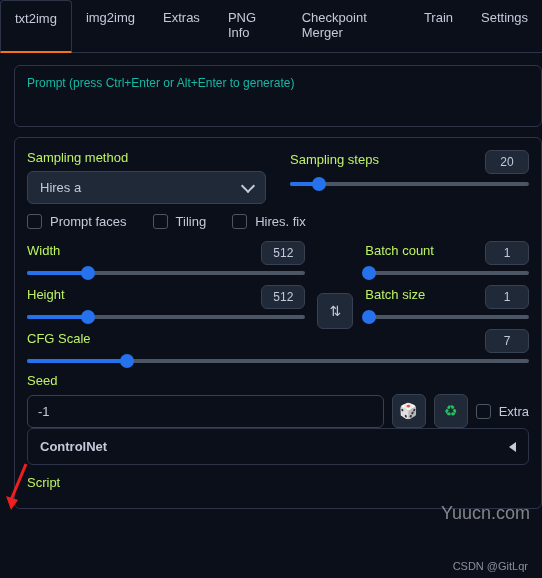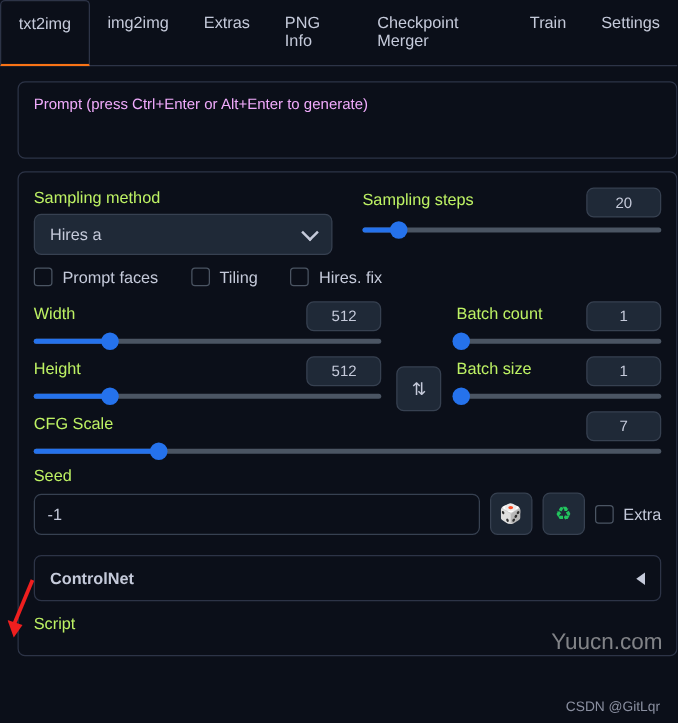--- a/index.html
+++ b/index.html
@@ -1,44 +1,44 @@
 <!DOCTYPE html>
 <html><head>
 <meta charset="utf-8">
 <style>
 * { box-sizing: border-box; margin: 0; padding: 0; font-family: -apple-system, "Segoe UI", Arial, sans-serif; }
 body { background: #0b0f19; color: #c5cada; width: 542px; height: 578px; overflow: hidden; font-size: 13px; position: relative; }
 .tabs { display: flex; border-bottom: 1px solid #2d3447; }
 .tab { padding: 10px 14px; color: #c5cada; cursor: pointer; border-bottom: 2px solid transparent; }
 .tab.active { border-bottom: 2px solid #f97316; border-left: 1px solid #2d3447; border-right: 1px solid #2d3447; border-top: 1px solid #2d3447; background: #0b0f19; border-radius: 4px 4px 0 0; margin-bottom: -1px; }
 .page { padding: 12px 0 0 14px; }
-.prompt-box { background: #0b0f19; border: 1px solid #2d3447; border-radius: 6px; padding: 10px 12px; min-height: 62px; margin-bottom: 10px; color: #f0abfc; font-size: 12px; }
+.prompt-box { background: #0b0f19; border: 1px solid #2d3447; border-radius: 6px; padding: 10px 12px; min-height: 62px; margin-bottom: 10px; color: #14b8a6; font-size: 12px; }
 .panel { border: 1px solid #2d3447; border-radius: 6px; padding: 12px; margin-top: 6px; position: relative; }
 .row { display: flex; gap: 24px; align-items: flex-start; margin-bottom: 10px; }
 .col { flex: 1; }
 .label { color: #bef264; margin-bottom: 6px; font-size: 13px; }
 .select { background: #1f2937; border: 1px solid #374151; border-radius: 6px; padding: 8px 12px; color: #c5cada; display: flex; justify-content: space-between; align-items: center; cursor: pointer; }
 .chev { width: 10px; height: 10px; border-right: 2px solid #c5cada; border-bottom: 2px solid #c5cada; transform: rotate(45deg); margin-top: -4px; }
 .slider-track { flex: 1; height: 4px; background: #4b5563; border-radius: 2px; position: relative; }
 .slider-fill { height: 100%; background: #2572ec; border-radius: 2px; position: absolute; left: 0; }
 .slider-thumb { width: 14px; height: 14px; background: #2572ec; border-radius: 50%; position: absolute; top: 50%; transform: translate(-50%, -50%); }
-.num-box { width: 60px; text-align: center; background: #1f2937; border: 1px solid #374151; border-radius: 6px; padding: 4px 0; color: #c5cada; font-size: 12px; }
+.num-box { width: 44px; text-align: center; background: #1f2937; border: 1px solid #374151; border-radius: 6px; padding: 4px 0; color: #c5cada; font-size: 12px; }
 .checks { display: flex; gap: 26px; margin: 10px 0 12px; }
 .chk { display: flex; align-items: center; gap: 8px; }
 .chk-box { width: 15px; height: 15px; border: 1px solid #4b5563; border-radius: 3px; background: #0b0f19; }
 .dim-row { display: flex; align-items: flex-end; gap: 12px; }
 .dim-left { flex: 1.7; }
 .dim-swap { width: 36px; height: 36px; background: #1f2937; border: 1px solid #374151; border-radius: 6px; display: flex; align-items: center; justify-content: center; color: #c5cada; font-size: 14px; }
 .dim-right { flex: 1; }
 .sub-row { margin-bottom: 10px; }
 .slider-with-box { display: flex; align-items: center; gap: 10px; }
 .seed-row { display: flex; align-items: center; gap: 8px; margin-top: 4px; }
 .seed-input { flex: 1; background: #0b0f19; border: 1px solid #374151; border-radius: 6px; padding: 8px 10px; color: #c5cada; }
 .icon-btn { width: 34px; height: 34px; background: #1f2937; border: 1px solid #374151; border-radius: 6px; display: flex; align-items: center; justify-content: center; font-size: 15px; }
-.accordion { border: 1px solid #2d3447; border-radius: 6px; padding: 10px 12px; margin-top: 16px; display: flex; justify-content: space-between; align-items: center; font-weight: 600; }
+.accordion { border: 1px solid #2d3447; border-radius: 6px; padding: 10px 12px; margin-top: 0; display: flex; justify-content: space-between; align-items: center; font-weight: 600; }
 .tri { width: 0; height: 0; border-top: 5px solid transparent; border-bottom: 5px solid transparent; border-right: 7px solid #c5cada; }
 .watermark { position: absolute; right: 12px; bottom: 54px; color: #d0d0d0; font-size: 18px; opacity: 0.6; font-family: Liberation Sans, sans-serif; }
 .credit { position: absolute; right: 14px; bottom: 6px; color: #8a8fa0; font-size: 11px; }
 .arrow { position: absolute; left: 6px; top: 462px; pointer-events: none; }
 </style>
 </head>
 <body>
 
 <div class="tabs">
   <div class="tab active">txt2img</div>

